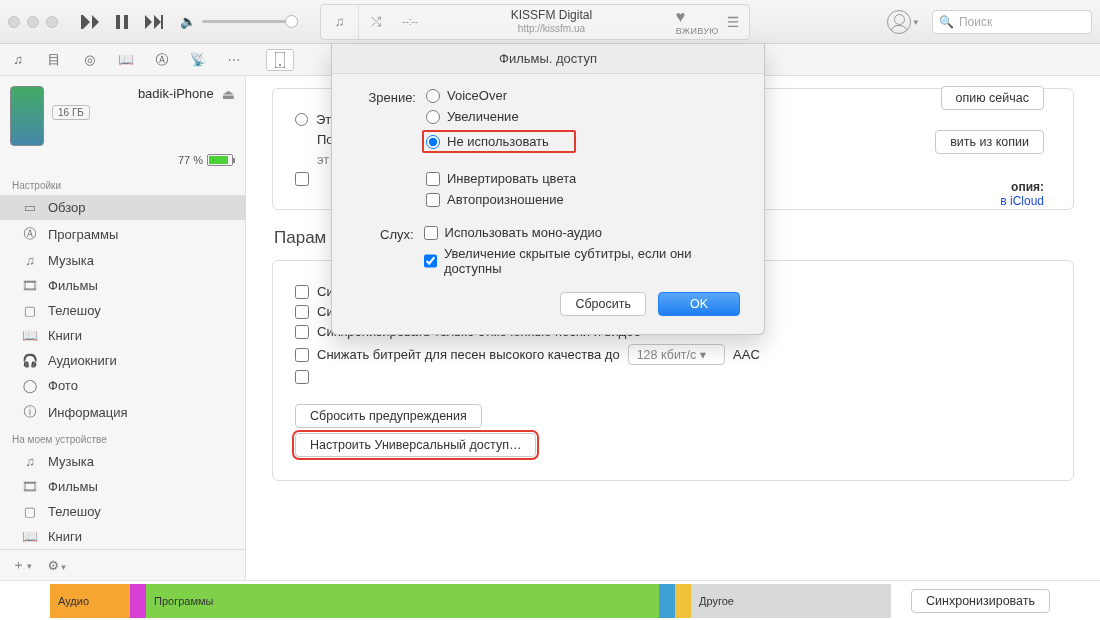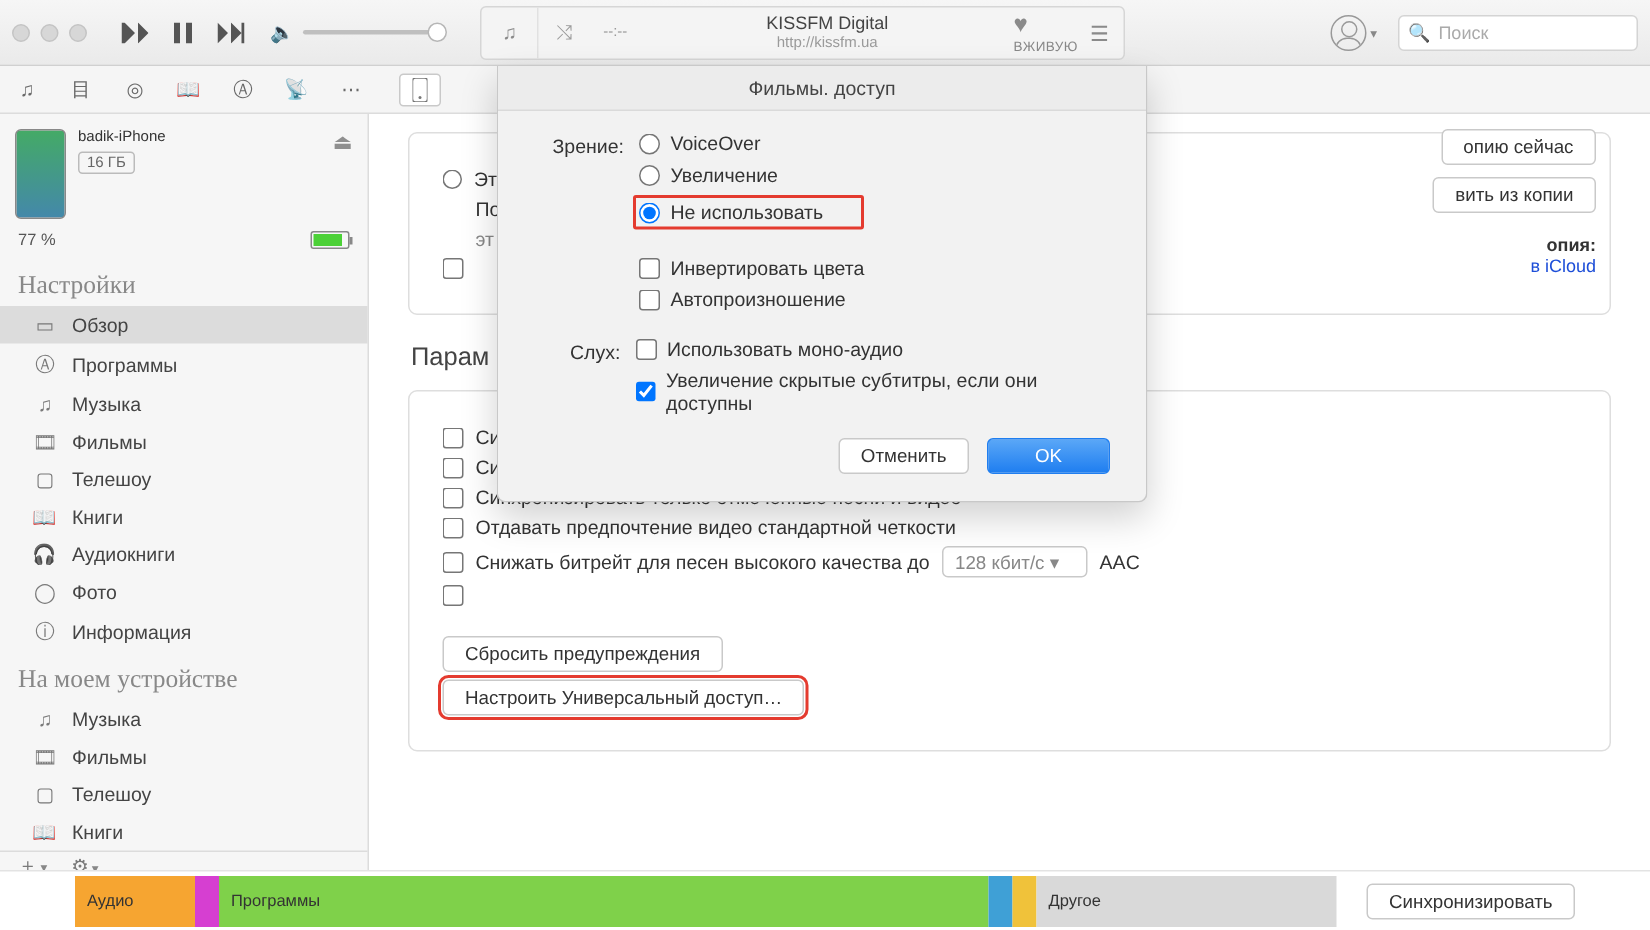--- a/index.html
+++ b/index.html
@@ -35,46 +35,46 @@
   .tabrow{height:32px;background:#f5f5f5;border-bottom:1px solid #dcdcdc;display:flex;align-items:center;padding:0 8px;gap:16px;color:#6a6a6a;}
   .tabrow .ic{width:20px;display:flex;justify-content:center;}
   .tabrow .device{width:28px;height:22px;border:1px solid #c9c9c9;border-radius:3px;display:flex;align-items:center;justify-content:center;background:#fff;margin-left:6px;}
   
   
   .main{position:absolute; top:76px; bottom:40px; left:0; right:0; display:flex;}
   .sidebar{width:246px; background:#f6f6f6; border-right:1px solid #dcdcdc; display:flex; flex-direction:column;}
   .devrow{padding:10px 10px 8px; display:flex; gap:8px; align-items:flex-start;}
   .phonethumb{width:34px;height:60px;background:linear-gradient(#4a6,#48a);border:1px solid #888;border-radius:4px;}
   .devinfo{flex:1;}
-  .devname{font-size:10px;font-weight:500;color:#333;}
+  .devname{font-size:13px;font-weight:500;color:#333;text-align:right;}
   .badge{display:inline-block;font-size:10px;border:1px solid #bbb;border-radius:3px;padding:1px 5px;color:#666;margin-top:4px;}
   .eject{color:#8f8f8f;font-size:14px;}
-  .batrow{display:flex;align-items:center;justify-content:space-between;gap:4px;padding:0 12px 6px;font-size:11px;color:#555;}
+  .batrow{display:flex;align-items:center;justify-content:flex-end;gap:4px;padding:0 12px 6px;font-size:11px;color:#555;}
   .bat{width:26px;height:12px;border:1px solid #888;border-radius:2px;position:relative;}
   .bat::after{content:"";position:absolute;right:-3px;top:3px;width:2px;height:5px;background:#888;}
   .bat .fill{position:absolute;left:1px;top:1px;bottom:1px;width:78%;background:#4cd137;}
   
-  .secthead{font-size:17px;color:#888;padding:8px 12px 4px;font-family:Liberation Serif, serif;}
+  .secthead{font-size:10px;color:#888;padding:8px 12px 4px;}
   .sitem{display:flex;align-items:center;gap:10px;padding:5px 12px 5px 22px;color:#444;font-size:13px;}
   .sitem.sel{background:#dcdcdc;}
   .sitem .sic{width:16px;color:#7a7a7a;display:flex;justify-content:center;}
   .sbfoot{margin-top:auto;border-top:1px solid #dcdcdc;height:34px;display:flex;align-items:center;gap:16px;padding:0 12px;color:#7a7a7a;}
   
   .content{flex:1; overflow:auto; background:#fff; padding:0 26px 20px;}
   .panel{border:1px solid #dedede;border-radius:6px;padding:18px 22px;margin-top:12px;}
   .panel .row{display:flex;align-items:center;gap:8px;margin:5px 0;font-size:13px;color:#333;}
   .panel input[type=checkbox]{width:14px;height:14px;}
   .secTitle{font-size:17px;color:#444;margin:18px 0 4px 2px;}
   .btn{border:1px solid #c9c9c9;border-radius:4px;background:#fff;padding:4px 14px;font-size:12.5px;color:#333;}
   .btn.primary{background:linear-gradient(#5aa7f7,#1f7ef0);color:#fff;border-color:#1f7ef0;}
   .sel2{border:1px solid #c9c9c9;border-radius:4px;padding:2px 18px 2px 8px;font-size:12.5px;color:#888;background:#fff;}
   .hl{outline:2px solid #e43b2f;outline-offset:1px;}
   
   
-  .peekbtns{position:absolute; right:36px; top:86px; display:flex;flex-direction:column;gap:8px;align-items:flex-end;}
+  .peekbtns{position:absolute; right:56px; top:86px; display:flex;flex-direction:column;gap:20px;align-items:flex-end;}
   .peeklbl{font-size:12px;color:#333;font-weight:600;}
   .peeksm{font-size:12px;color:#1d4ed8;}
   
   
   .footer{position:absolute;left:0;right:0;bottom:0;height:40px;background:#fff;border-top:1px solid #e3e3e3;display:flex;align-items:center;padding:0 50px;gap:0;}
   .seg{height:34px;display:flex;align-items:center;padding:0 8px;font-size:11px;color:#333;}
   .seg.audio{background:#f6a531;width:80px;}
   .seg.div1{background:#d63fd1;width:12px;}
   .seg.apps{background:#7fd14a;flex:1;}
   .seg.div2{background:#3fa0d6;width:8px;}
@@ -279,24 +279,20 @@
         </div>
       <div class="row">
           <input type="checkbox" style="">
           <span>Синхронизировать с этим iPhone по Wi-Fi</span>
         </div>
       <div class="row">
           <input type="checkbox" style="">
           <span>Синхронизировать только отмеченные песни и видео</span>
         </div>
       <div class="row">
-          <input type="checkbox" style="">
-          <span>Отдавать предпочтение видео стандартной четкости</span>
-        </div>
-      <div class="row">
         <input type="checkbox" style="">
         <span>Снижать битрейт для песен высокого качества до</span>
         <span class="sel2"><span>128 кбит/с</span> ▾</span>
         <span>AAC</span>
       </div>
       <div class="row">
           <input type="checkbox" style="">
         </div>
       <div style="height:10px;"></div>
       <div class="row">
@@ -355,21 +351,21 @@
             <input type="checkbox" style="">
             <span>Использовать моно-аудио</span>
           </label>
         <label class="opt">
             <input type="checkbox" checked="" style="">
             <span>Увеличение скрытые субтитры, если они доступны</span>
           </label>
       </div>
     </div>
     <div class="btns">
-      <button class="btn">Отменить</button>
+      <button class="btn">Сбросить</button>
       <button class="btn primary">OK</button>
     </div>
   </div>
 </div>
 
 <div class="footer">
   <div class="seg audio">
       <span>Аудио</span>
     </div>
   <div class="seg div1"></div>

